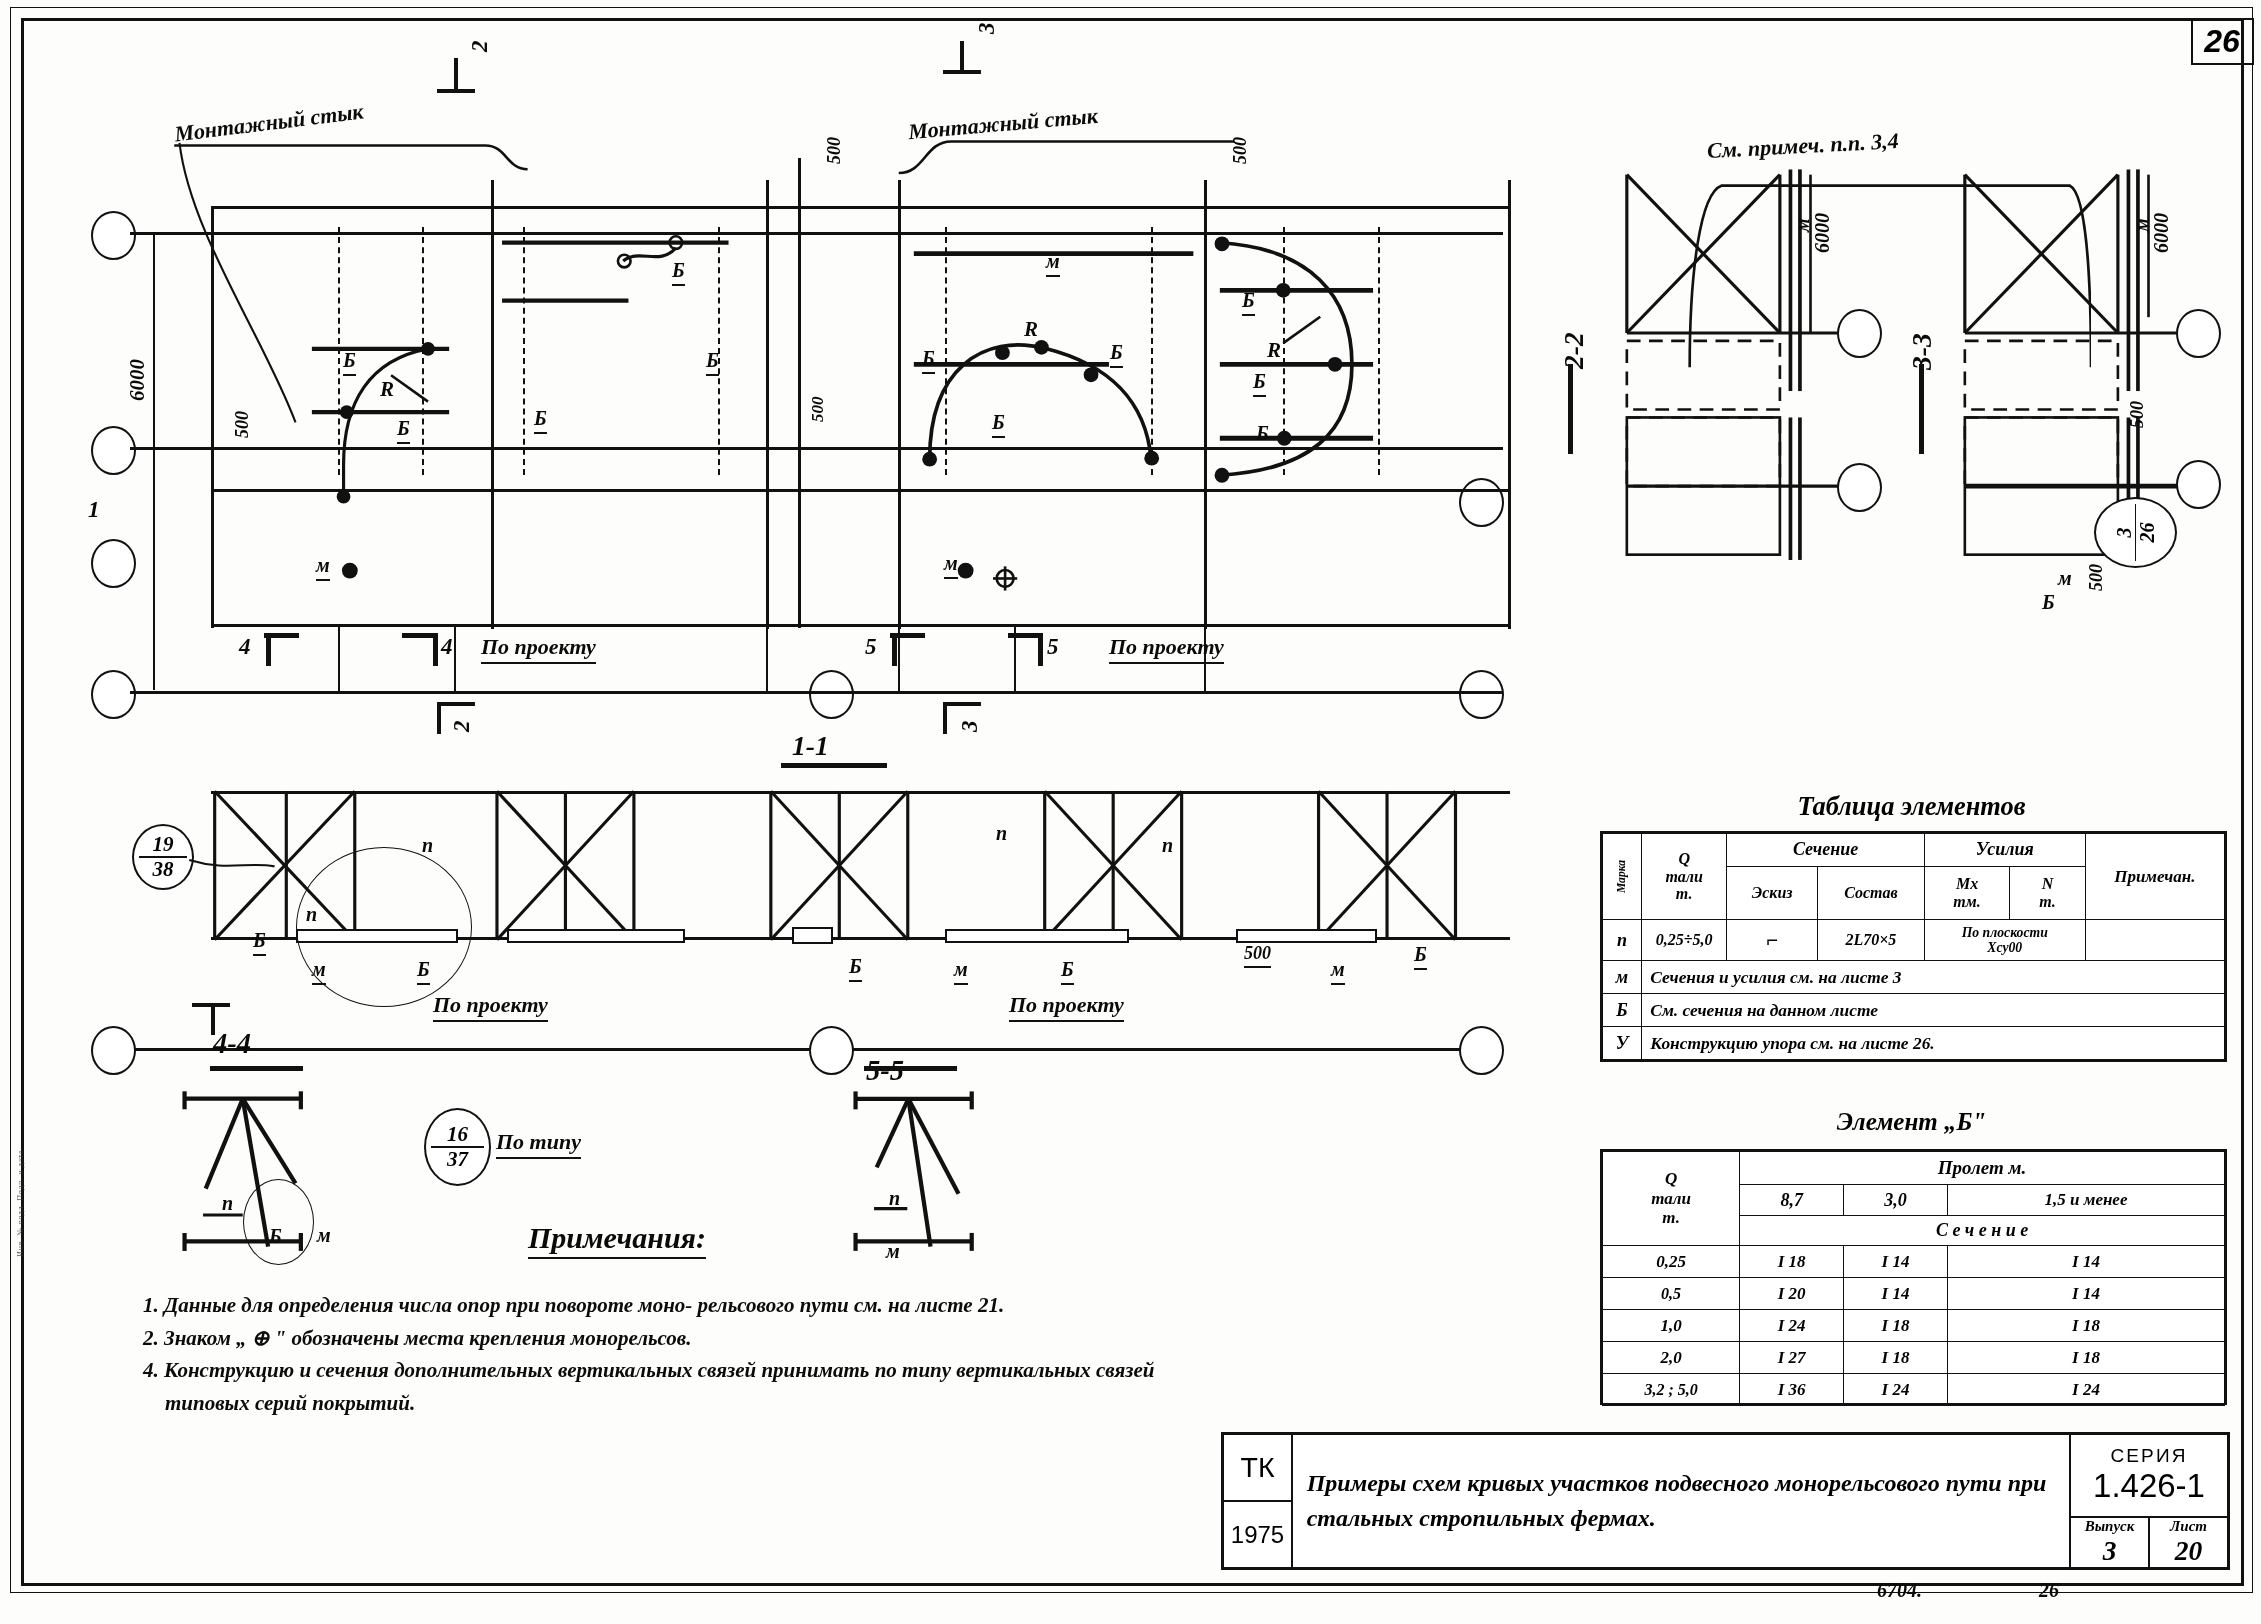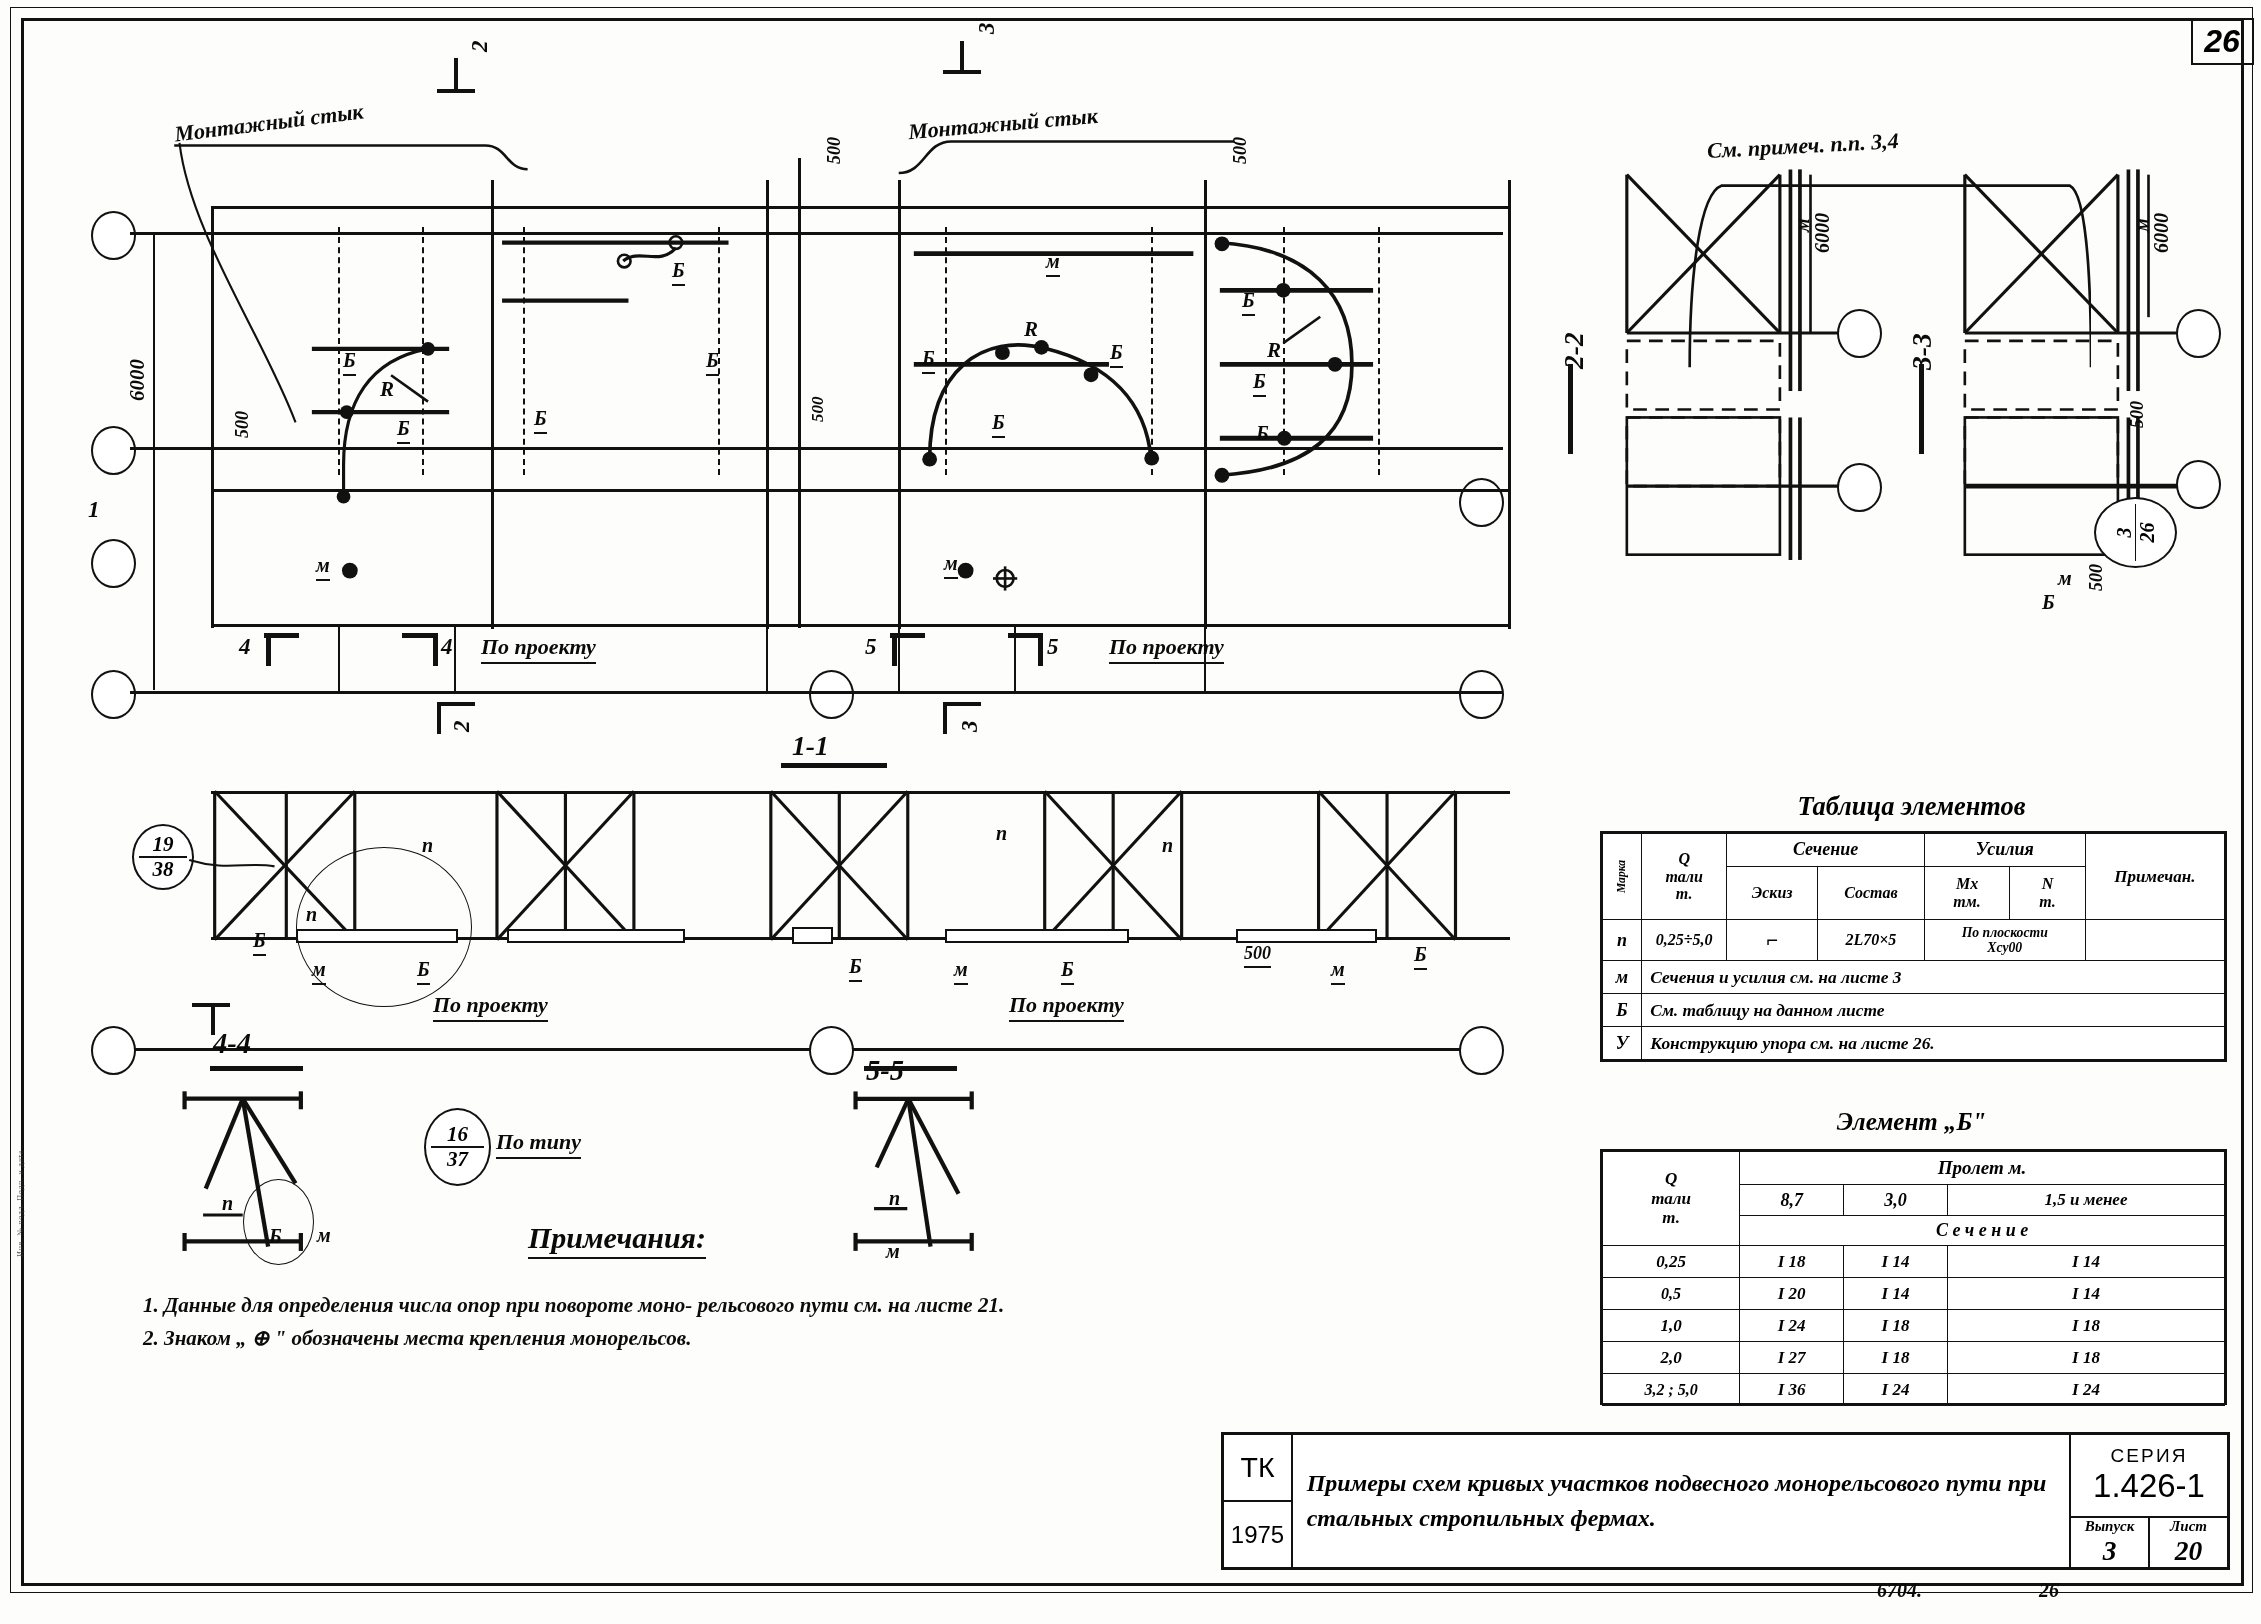--- a/index.html
+++ b/index.html
@@ -471,21 +471,21 @@
           <div>Хсу00</div>
         </td>
         <td></td>
       </tr>
       <tr style="height:33px;">
         <td style="font-size:18px;">м</td>
         <td colspan="6" style="font-size:17.4px;text-align:left;padding-left:8.4px;">Сечения и усилия см. на листе 3</td>
       </tr>
       <tr style="height:33px;">
         <td style="font-size:18px;">Б</td>
-        <td colspan="6" style="font-size:17.4px;text-align:left;padding-left:8.4px;">См. таблицу  на данном  листе</td>
+        <td colspan="6" style="font-size:17.4px;text-align:left;padding-left:8.4px;">См. сечения  на данном  листе</td>
       </tr>
       <tr style="height:33px;">
         <td style="font-size:18px;">У</td>
         <td colspan="6" style="font-size:17.4px;text-align:left;padding-left:8.4px;">Конструкцию упора см. на листе 26.</td>
       </tr>
     </tbody>
       </table>
   </div>
 
   <div class="tcap" style="left:1600px;top:1108px;width:623px;font-size:25px;">Элемент „Б"</div>
@@ -540,20 +540,21 @@
       </tr>
     </tbody>
       </table>
   </div>
 
   <div class="lbl ulbl" style="left:528px;top:1221px;font-size:30px;">Примечания:</div>
 
   <div class="notes" style="left:143px;top:1289px;width:1056px;">
     <span class="n">1. Данные для определения  числа опор при повороте  моно-   рельсового  пути см. на листе 21.</span>
     <span class="n">2. Знаком „ ⊕ "  обозначены места  крепления монорельсов.</span>
+    <span class="n">4. Конструкцию и сечения дополнительных вертикальных связей   принимать по типу вертикальных связей типовых серий   покрытий.</span>
   </div>
 
   <div class="titleblock" style="left:1221px;top:1432px;width:1003px;height:132px;">
     <div class="tb-col" style="width:67px;border-right:2.6px solid #111;">
       <div class="tb-row" style="height:50%;font-size:28.5px;">ТК</div>
       <div class="tb-row" style="height:50%;border-bottom:none;font-size:24px;">1975</div>
     </div>
     <div class="tb-cell" style="flex:1;padding:7.4px 13.7px;justify-content:flex-start;">
       <span style="font-size:24px;line-height:1.45;">Примеры схем кривых участков подвесного монорельсового пути при стальных стропильных фермах.</span>
     </div>

